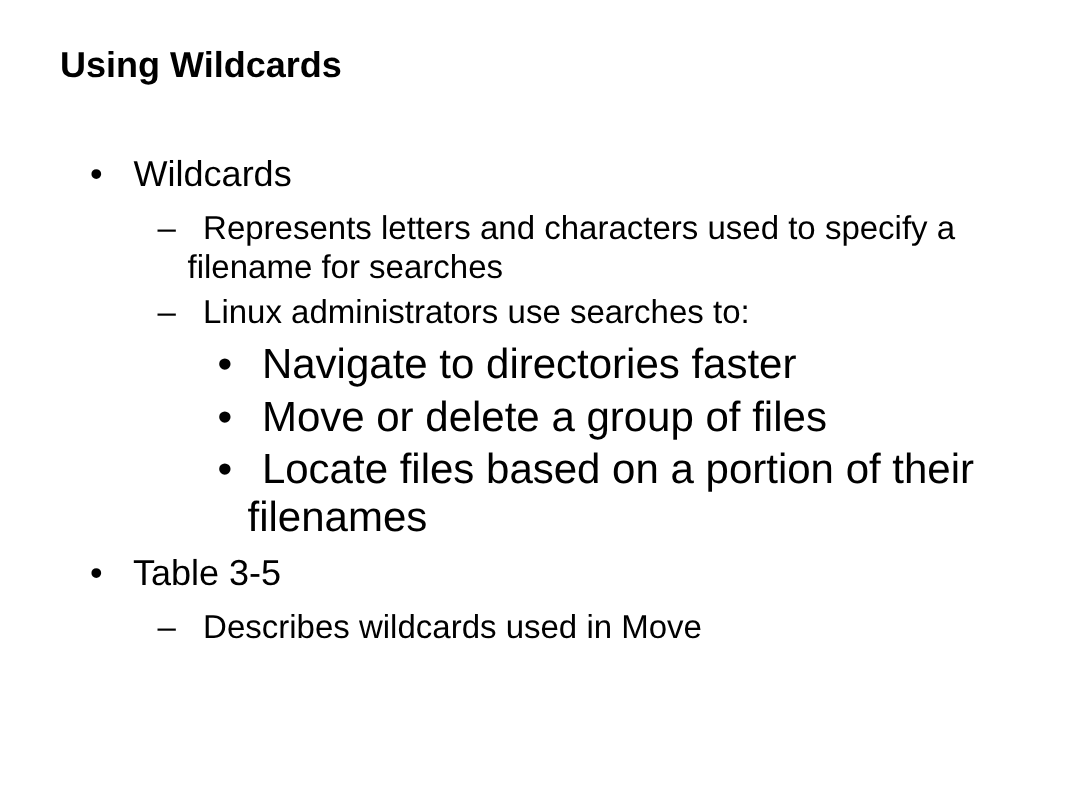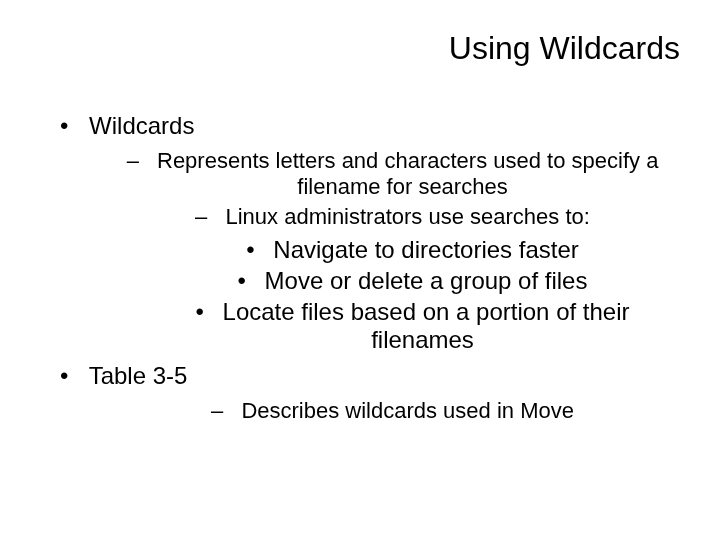--- a/index.html
+++ b/index.html
@@ -9,56 +9,55 @@
     }
     body {
       width: 720px;
       height: 540px;
       background: #ffffff;
       font-family: Arial, Helvetica, sans-serif;
       color: #000000;
       padding: 30px 40px;
     }
     .title {
-      font-size: 32px;
-      text-align: right;
+      font-size: 24px;
+      text-align: left;
       margin-bottom: 45px;
-      font-weight: normal;
+      font-weight: bold;
     }
     .level1 {
       list-style: none;
       font-size: 24px;
       margin-left: 20px;
     }
     .level1 > li {
       margin-bottom: 8px;
     }
     .level1 > li::before {
       content: "•";
       margin-right: 14px;
     }
     .level2 {
       list-style: none;
       font-size: 22px;
       margin-left: 45px;
       margin-top: 8px;
-      text-align: center;
     }
     .level2 > li {
       margin-bottom: 4px;
       padding-left: 20px;
       text-indent: -20px;
     }
     .level2 > li::before {
       content: "–";
       margin-right: 12px;
     }
     .level3 {
       list-style: none;
-      font-size: 24px;
+      font-size: 28px;
       margin-left: 40px;
       margin-top: 6px;
     }
     .level3 > li {
       margin-bottom: 3px;
     }
     .level3 > li::before {
       content: "•";
       margin-right: 12px;
     }

